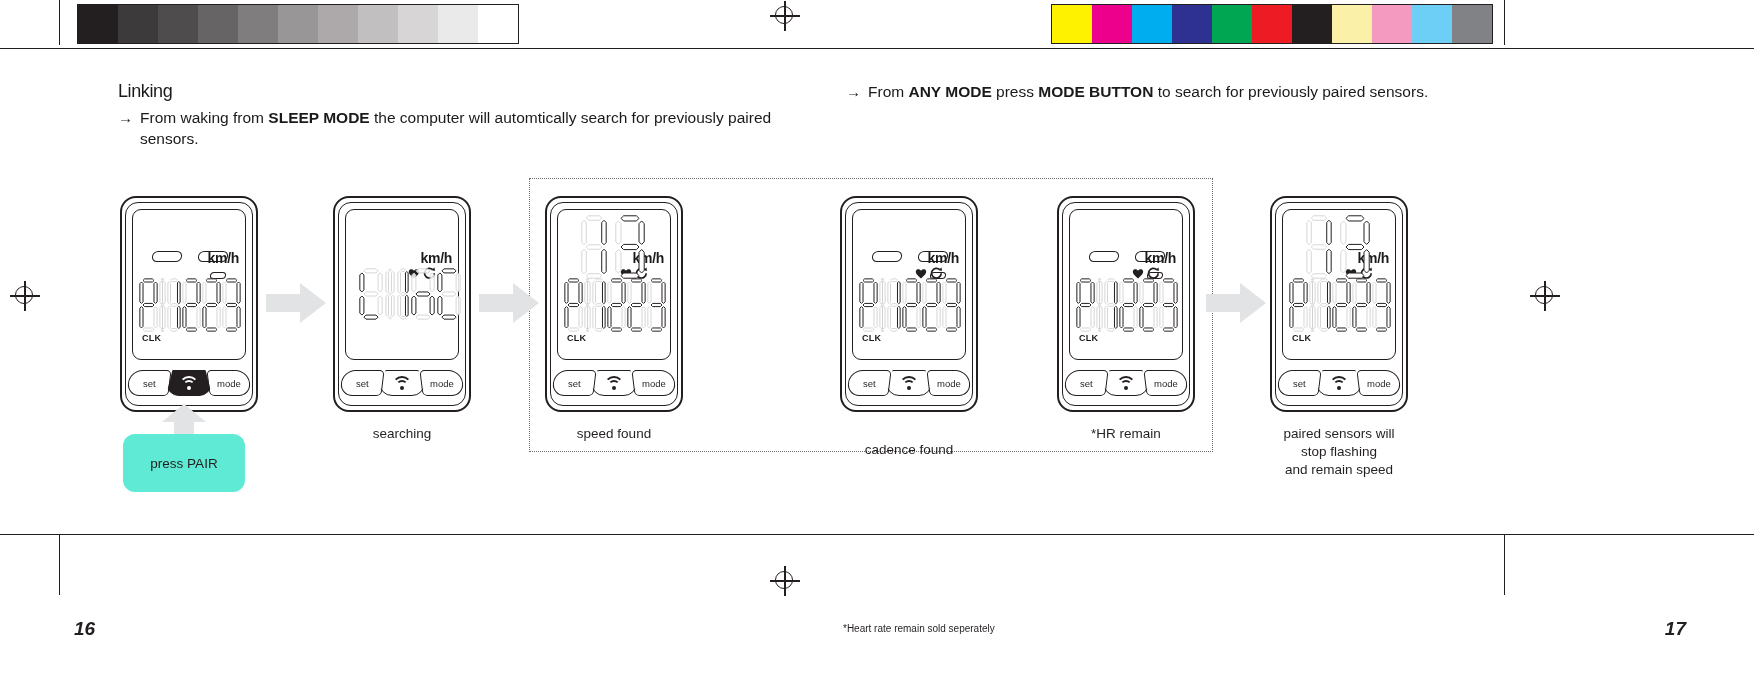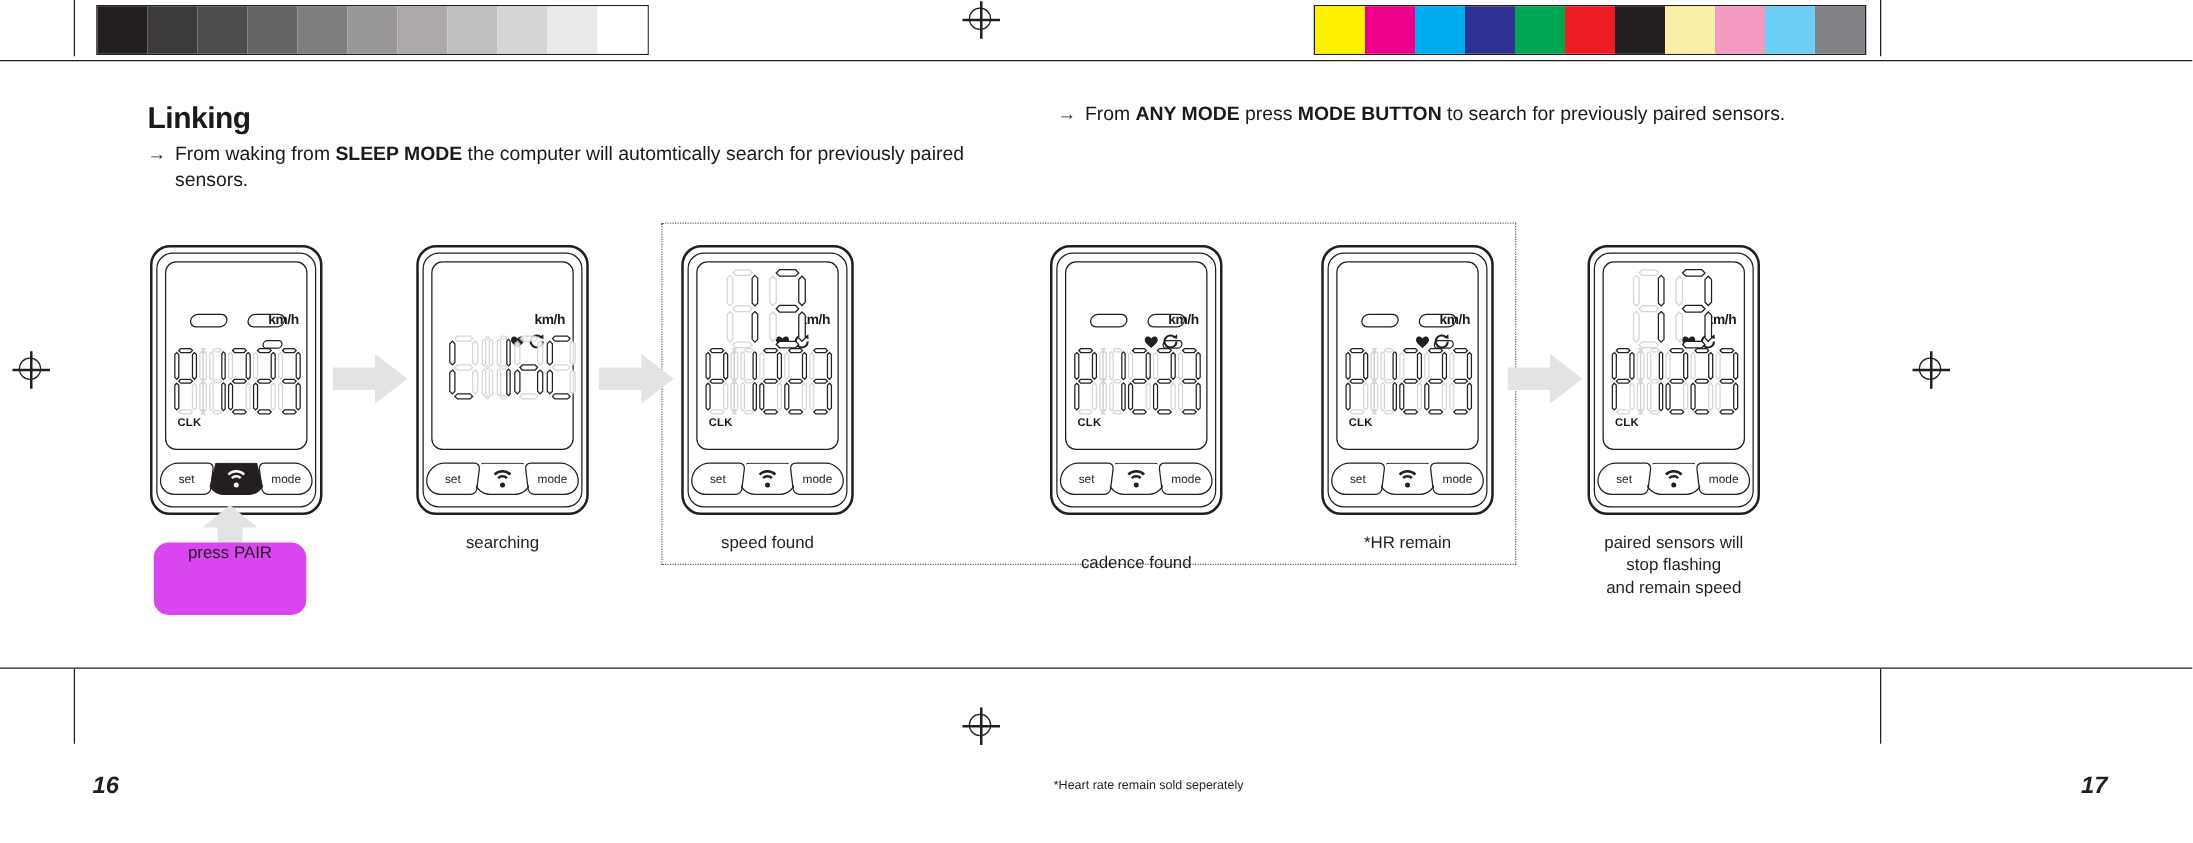--- a/index.html
+++ b/index.html
@@ -28,21 +28,21 @@
   .cropline{position:absolute;background:#231f20;}
 
   
   .spread{position:absolute;left:0;top:0;width:1754px;height:674px;}
 
   .col{position:absolute;top:82px;}
   .col-left{left:118px;width:700px;}
   .col-right{left:846px;width:620px;}
 
   h1.heading{
-    font-size:24px;font-weight:bold;margin:0 0 7px 0;letter-spacing:-0.4px;
+    font-size:18px;font-weight:normal;margin:0 0 7px 0;letter-spacing:-0.4px;
     line-height:1.05;
   }
   .bullet{display:flex;font-size:15.5px;line-height:1.35;}
   .bullet .arrow{flex:0 0 auto;margin-right:7px;font-size:15px;line-height:1.35;}
   .bullet .btext{flex:1 1 auto;}
   .bullet b{font-weight:bold;}
 
   
   .dashbox{
     position:absolute;left:529px;top:178px;width:684px;height:274px;
@@ -98,43 +98,43 @@
   .btn-pair.filled .wifi .dot{background:#ffffff;}
 
   
   .lcd{position:absolute;left:0;top:0;width:114px;height:151px;}
 
   .pill{position:absolute;border:1.1px solid #231f20;border-radius:7px;box-sizing:border-box;}
   .pill.p1{left:19px;top:41px;width:30px;height:11px;transform:skewX(-8deg);}
   .pill.p2{left:65px;top:41px;width:30px;height:11px;transform:skewX(-8deg);}
   .pill.small{left:77px;top:62px;width:16px;height:7px;transform:skewX(-8deg);}
 
-  .kmh{position:absolute;right:8px;top:40px;font-size:11px;font-weight:bold;
+  .kmh{position:absolute;right:8px;top:40px;font-size:14px;font-weight:bold;
     font-family:"Liberation Sans", sans-serif;letter-spacing:-0.3px;}
   .clk{position:absolute;left:9px;bottom:18px;font-size:9px;font-weight:bold;letter-spacing:0.2px;}
 
   
   .digits{
     position:absolute;left:5px;bottom:26px;width:104px;height:58px;
   }
   .seg{position:absolute;top:0;height:56px;}
 
   
   .caption{
     position:absolute;text-align:center;font-size:13.5px;line-height:1.33;color:#231f20;
   }
 
   
   .flowarrow{position:absolute;width:60px;height:40px;}
 
   
   .callout{
     position:absolute;left:123px;top:434px;width:122px;height:58px;
-    background:#d946ef;border-radius:12px;
-    display:flex;justify-content:center;
+    background:#5eead4;border-radius:12px;
+    display:flex;align-items:center;justify-content:center;
     font-size:13.5px;color:#231f20;
   }
   .callout-stem{
     position:absolute;left:160px;top:404px;width:48px;height:40px;
   }
 
   .pagenum{position:absolute;bottom:34px;font-size:19px;font-style:italic;font-weight:bold;color:#231f20;}
   .pagenum.l{left:74px;}
   .pagenum.r{right:68px;}
   .footnote{position:absolute;bottom:40px;left:843px;font-size:10px;color:#231f20;}

